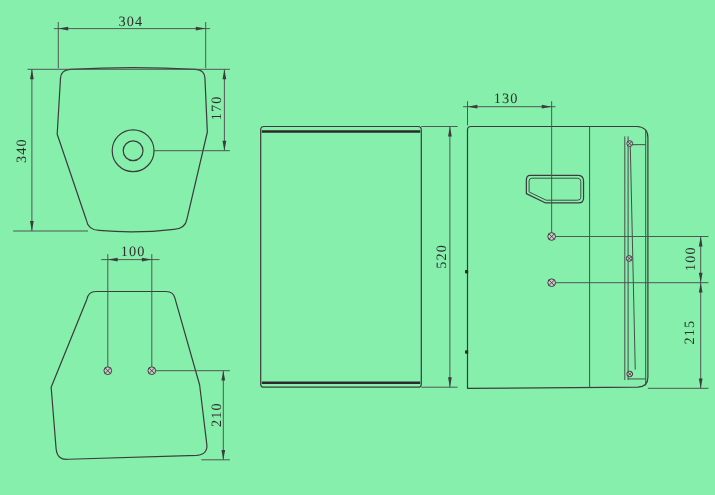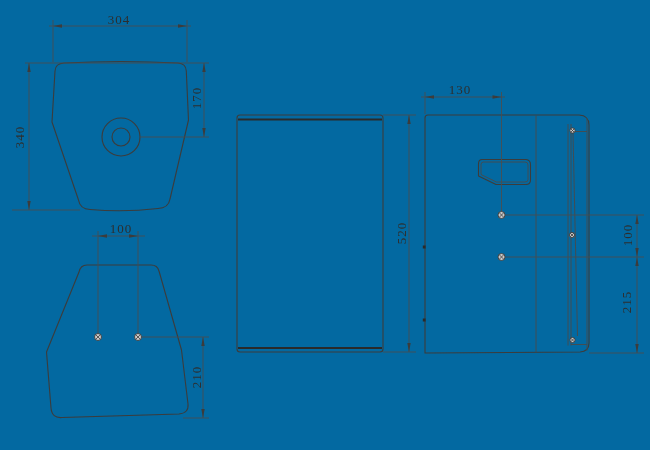--- a/index.html
+++ b/index.html
@@ -1,16 +1,16 @@
 <!DOCTYPE html>
 <html><head>
 <meta charset="utf-8">
 <style>
   html,body{margin:0;padding:0;background:#ffffff;}
-  .canvas-wrap{width:650px;height:450px;background:#0369a1;overflow:hidden;}
+  .canvas-wrap{width:650px;height:450px;background:#86efac;overflow:hidden;}
   svg{display:block;}
   .obj{fill:none;stroke:#3c3c3c;stroke-width:1.1;stroke-linejoin:round;stroke-linecap:round;}
   .obj-thin{fill:none;stroke:#4a4a4a;stroke-width:0.9;}
   .thick{stroke:#2a2a2a;stroke-width:2.2;stroke-linecap:butt;}
   .dim{stroke:#4d4d4d;stroke-width:0.85;fill:none;}
   .arrow{fill:#3c3c3c;stroke:none;}
   .dim-text{font-family:"Liberation Serif", "DejaVu Serif", serif;font-size:13px;letter-spacing:1px;
             fill:#2e2e2e;text-anchor:middle;dominant-baseline:central;}
   .screw{fill:#c9c9c9;stroke:#3c3c3c;stroke-width:0.9;}
   .screw-x{stroke:#3c3c3c;stroke-width:0.8;}

